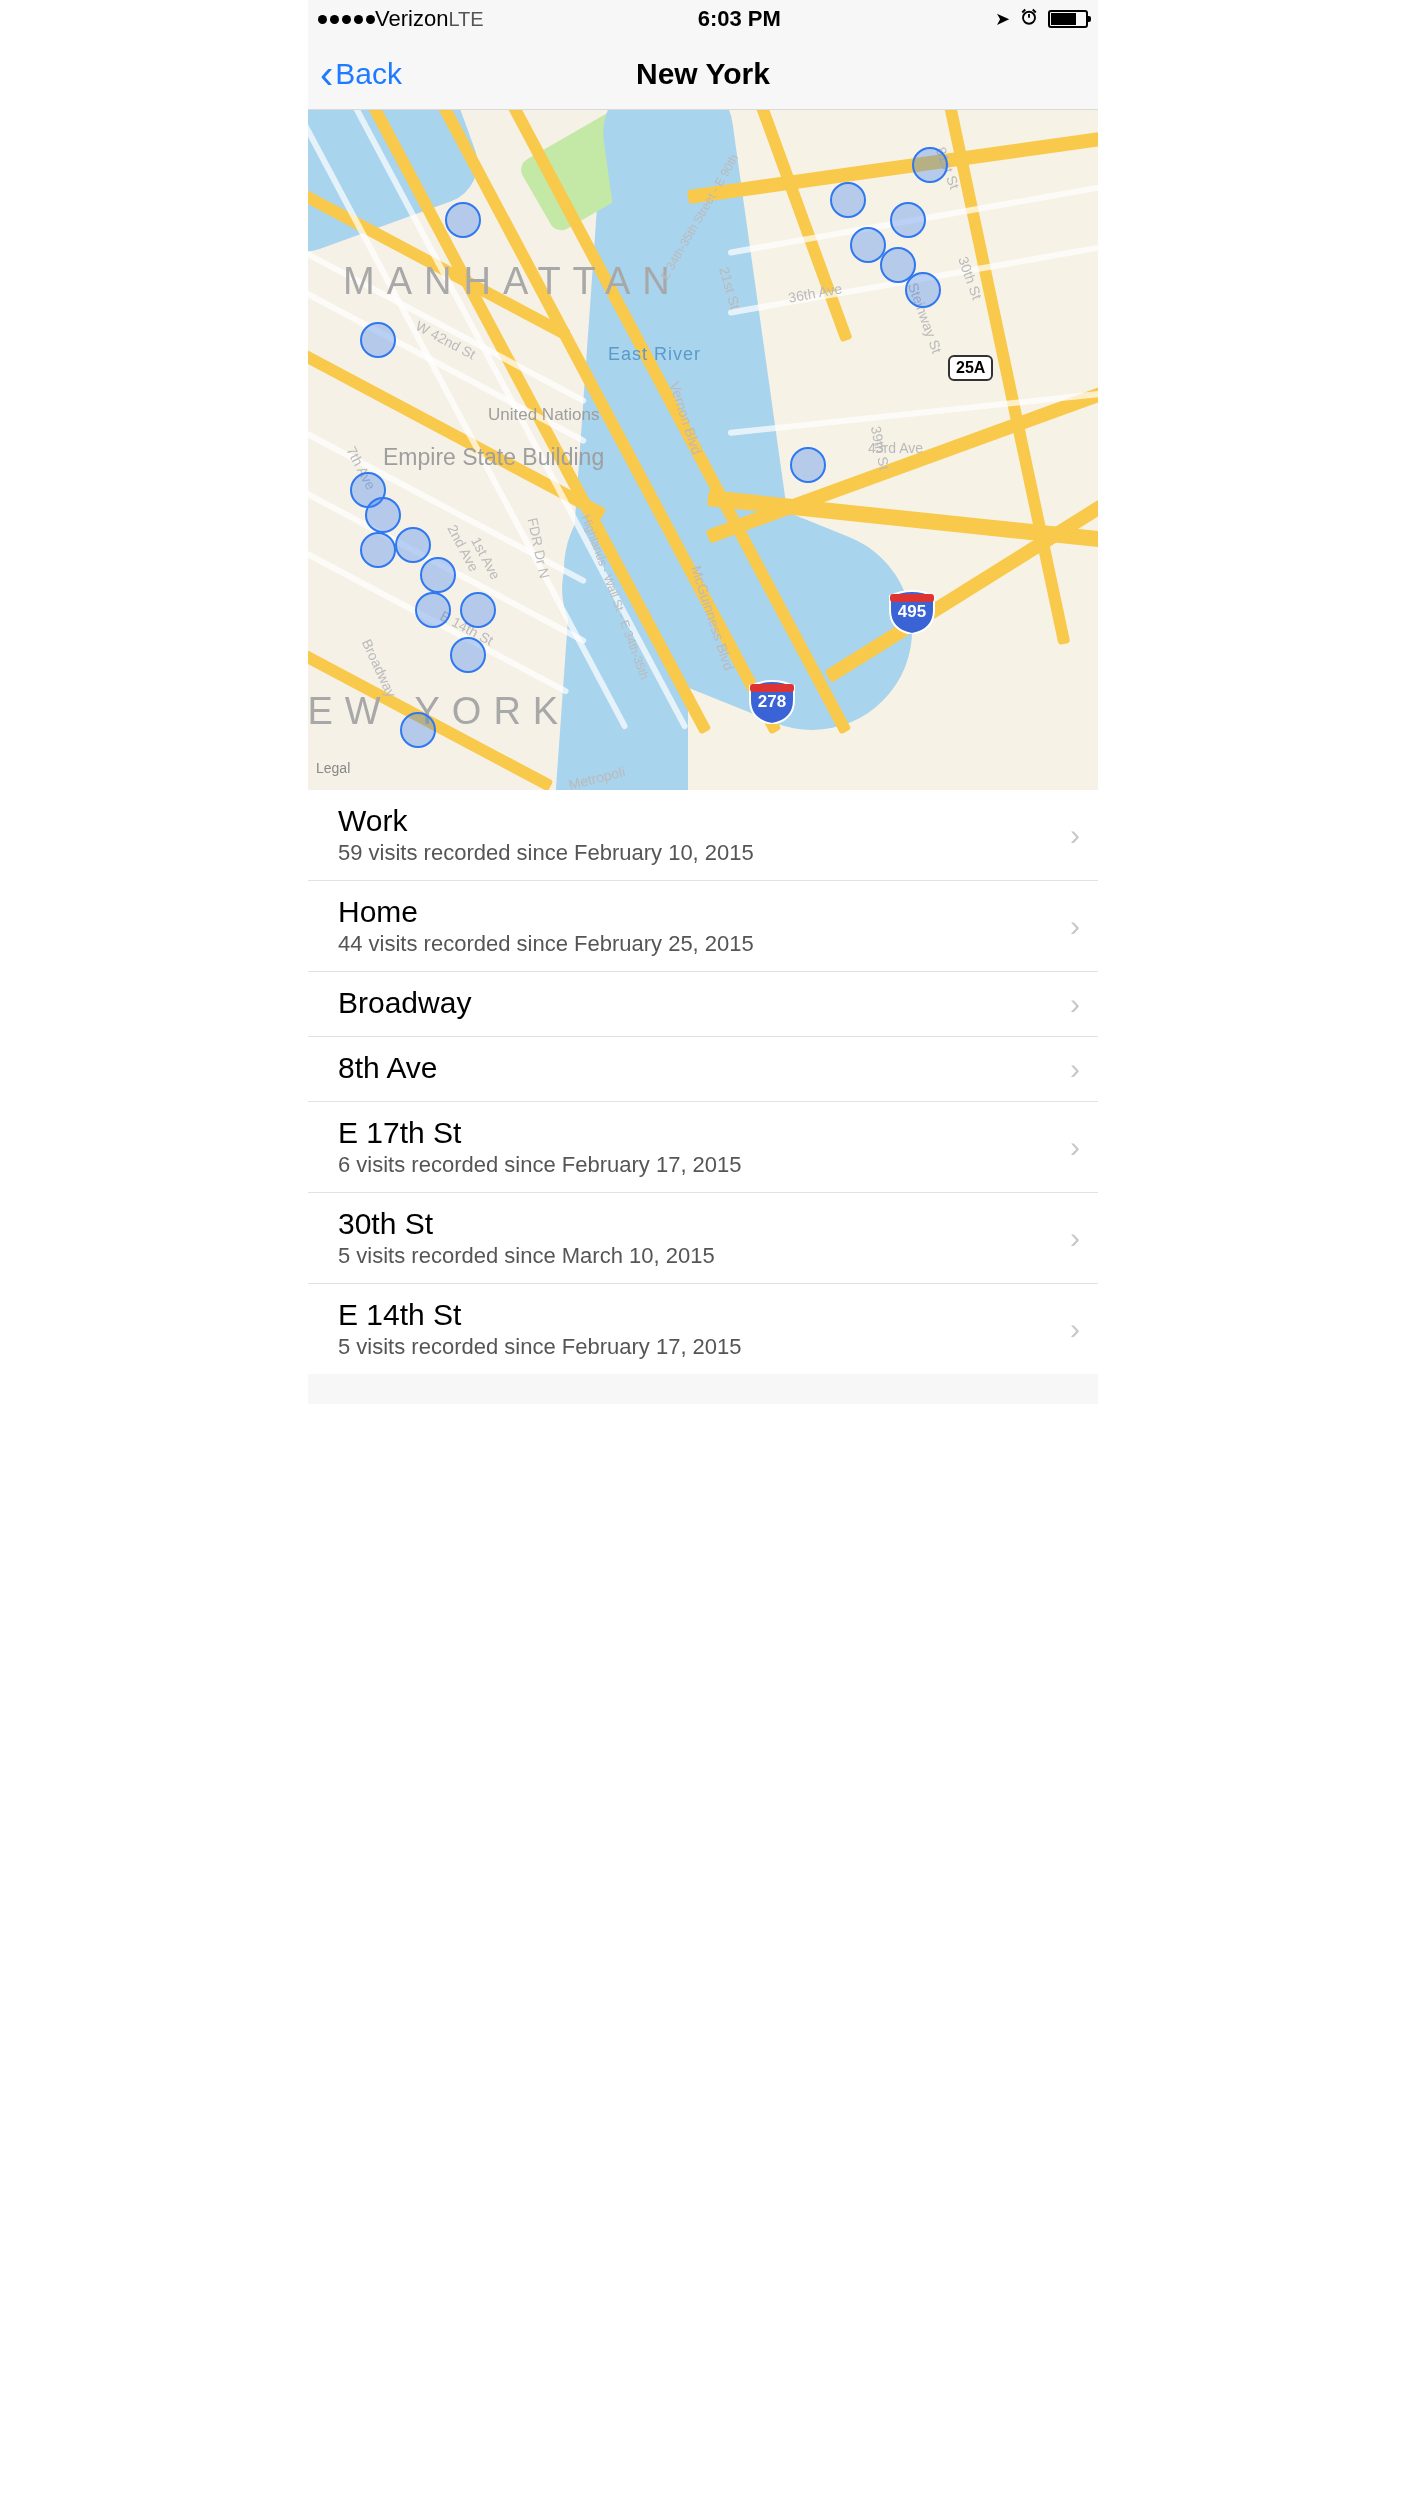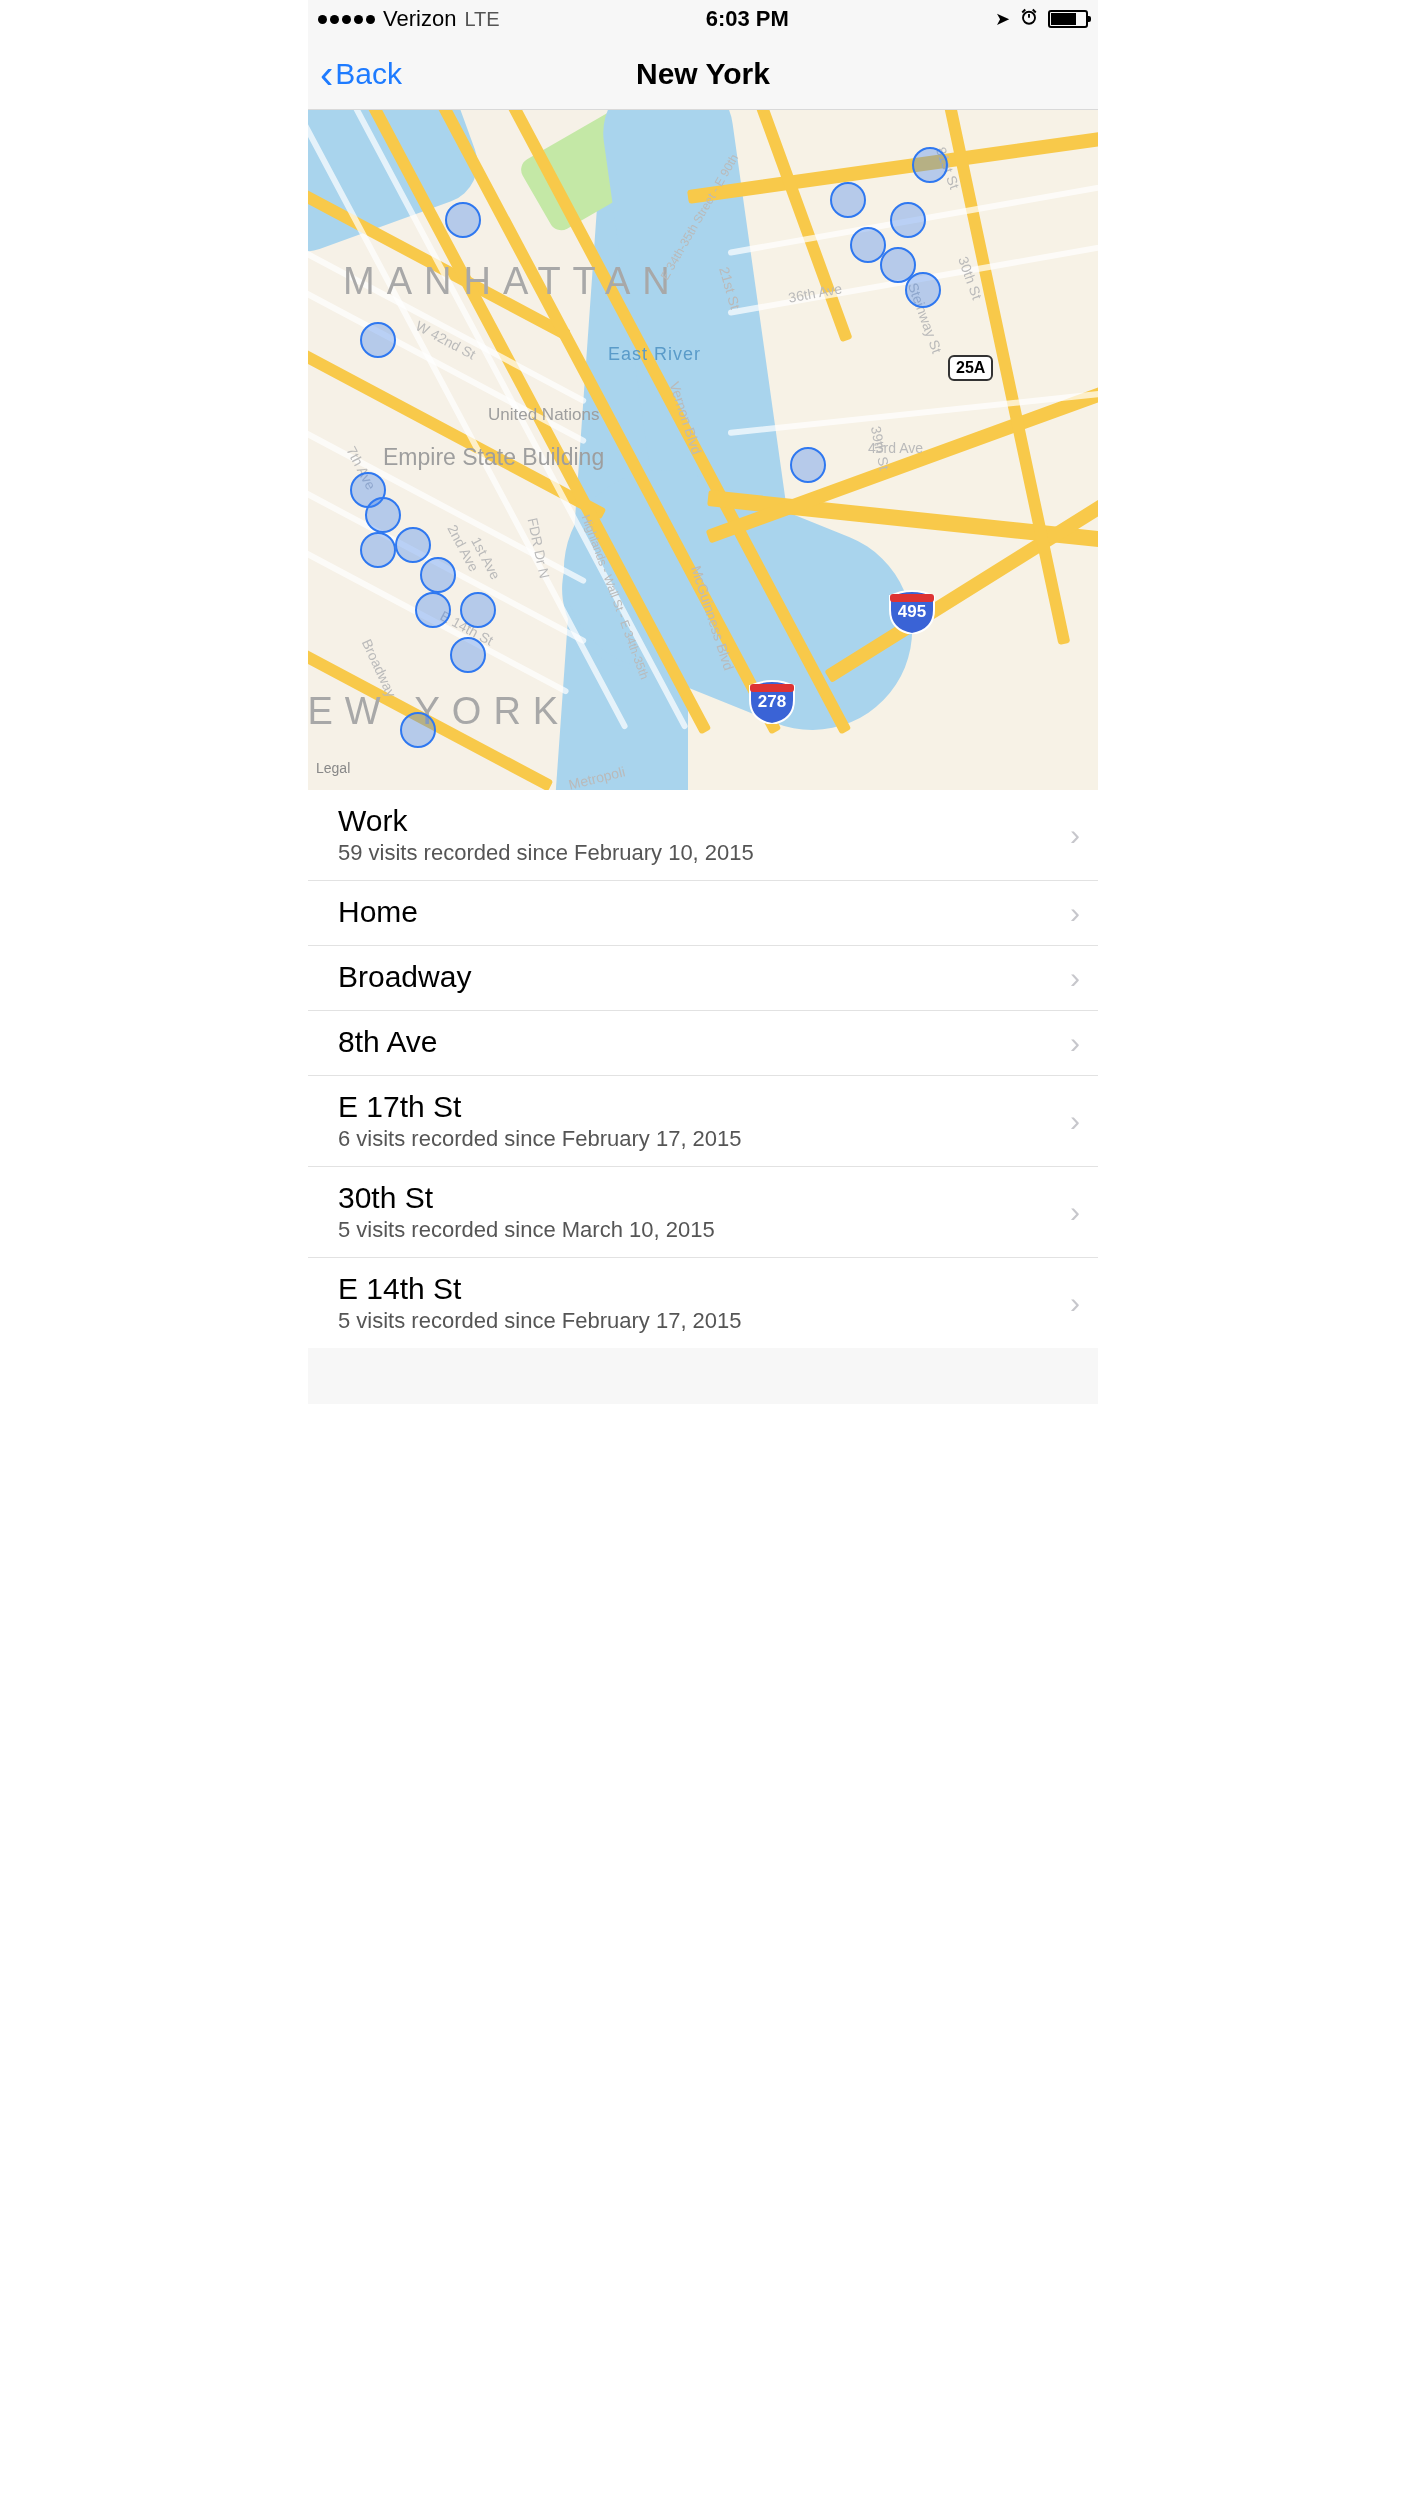--- a/index.html
+++ b/index.html
@@ -1,21 +1,21 @@
 <!DOCTYPE html>
 <html><head>
 <meta charset="utf-8">
 <style>
   * { box-sizing: border-box; margin: 0; padding: 0; }
   html, body { width: 1406px; height: 2500px; font-family: -apple-system, "Helvetica Neue", Arial, sans-serif; background: #fff; color: #000; }
   .device { width: 790px; height: 1404px; background: #f7f7f7; position: relative; overflow: hidden; }
 
   
   .status-bar { height: 38px; display: flex; align-items: center; justify-content: space-between; padding: 0 10px; font-size: 22px; color: #000; }
-  .status-left { display: flex; align-items: center; gap: 8px; }
+  .status-left { display: flex; align-items: center; gap: 0; }
   .dots { display: flex; gap: 3px; }
   .dot { width: 9px; height: 9px; border-radius: 50%; background: #000; }
   .status-center { font-weight: 600; font-size: 22px; }
   .status-right { display: flex; align-items: center; gap: 10px; }
   .battery { width: 40px; height: 18px; border: 2px solid #000; border-radius: 3px; position: relative; }
   .battery::after { content: ""; position: absolute; right: -5px; top: 4px; width: 3px; height: 6px; background: #000; border-radius: 0 2px 2px 0; }
   .battery-fill { position: absolute; left: 1px; top: 1px; bottom: 1px; width: 70%; background: #000; }
 
   
   .nav-bar { height: 72px; display: flex; align-items: center; justify-content: center; position: relative; border-bottom: 1px solid #d9d9d9; background: #f7f7f7; }
@@ -196,20 +196,21 @@
     <div class="row">
       <div class="row-text">
         <div class="row-title">Work</div>
         <div class="row-sub">59 visits recorded since February 10, 2015</div>
       </div>
       <div class="chevron-right">›</div>
     </div>
     <div class="row">
       <div class="row-text">
         <div class="row-title">Home</div>
+        <div class="row-sub">44 visits recorded since February 25, 2015</div>
       </div>
       <div class="chevron-right">›</div>
     </div>
     <div class="row">
       <div class="row-text">
         <div class="row-title">Broadway</div>
       </div>
       <div class="chevron-right">›</div>
     </div>
     <div class="row">

